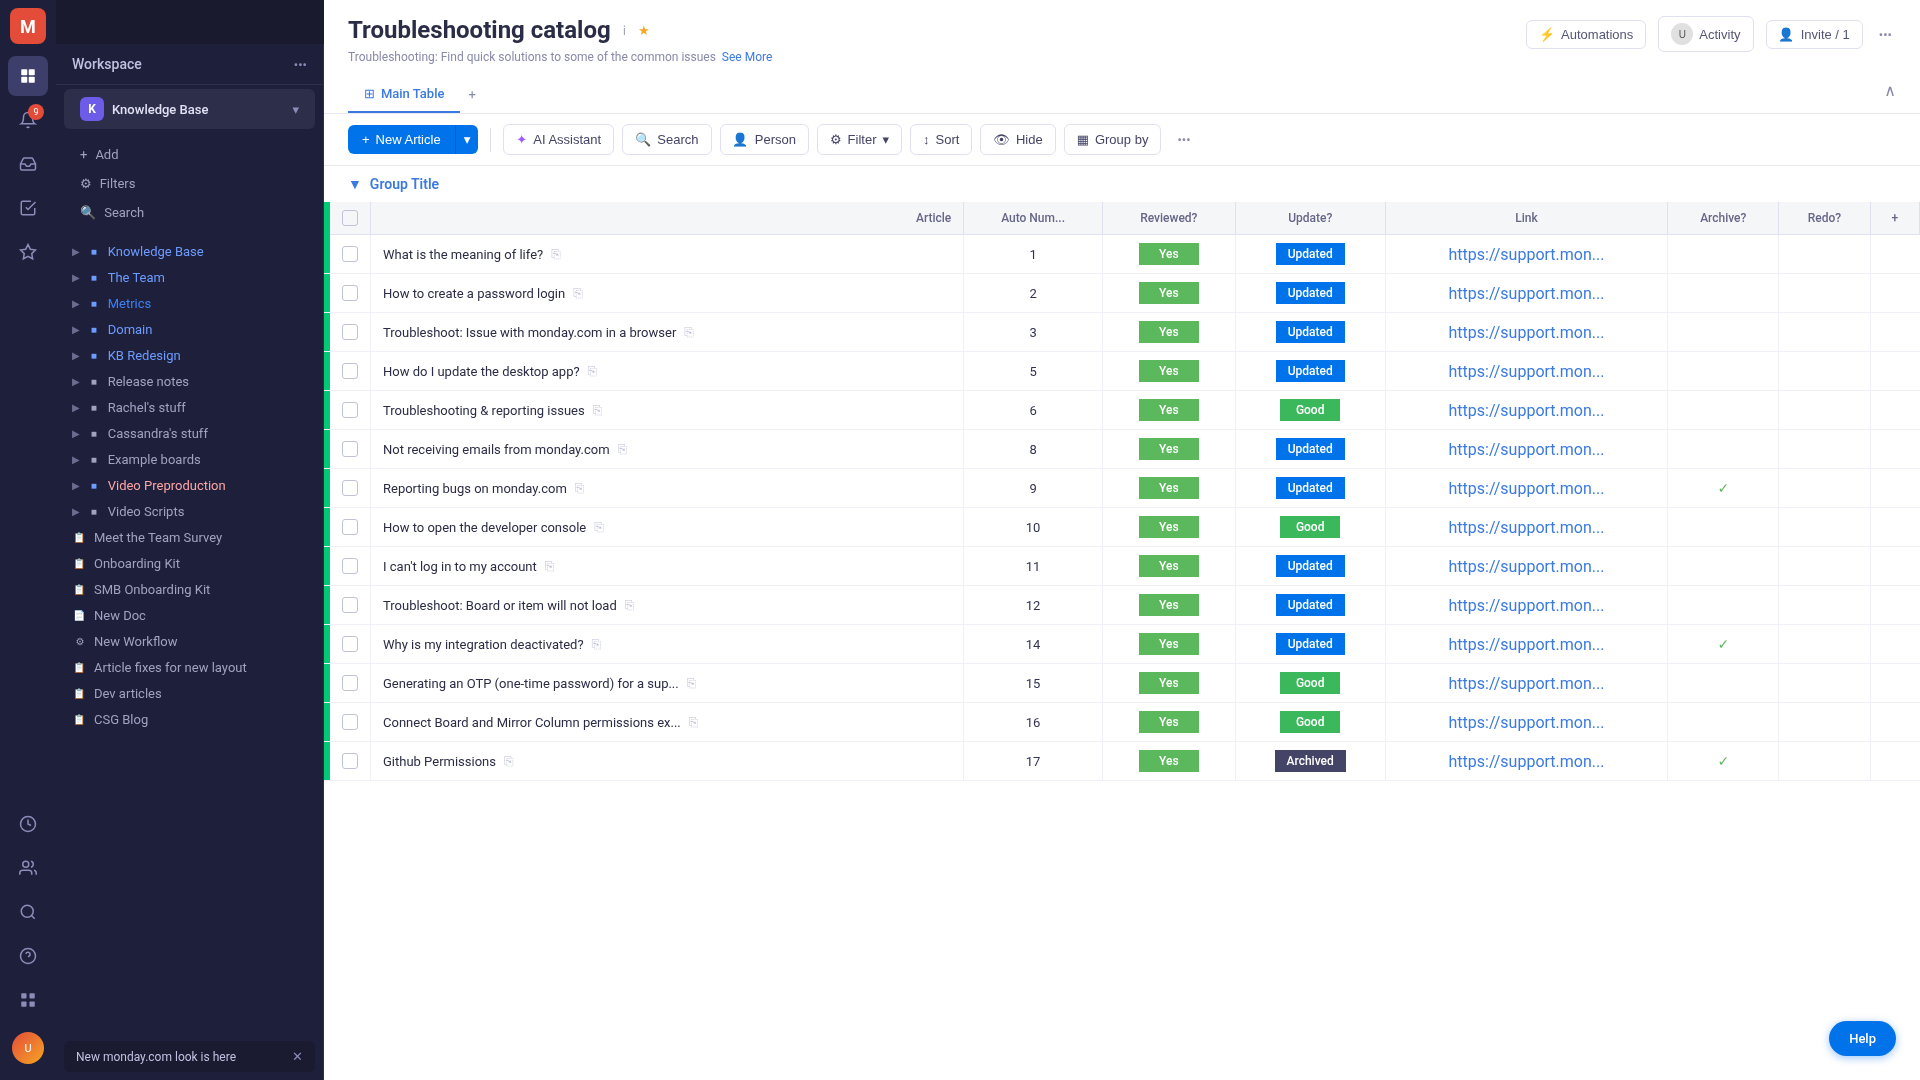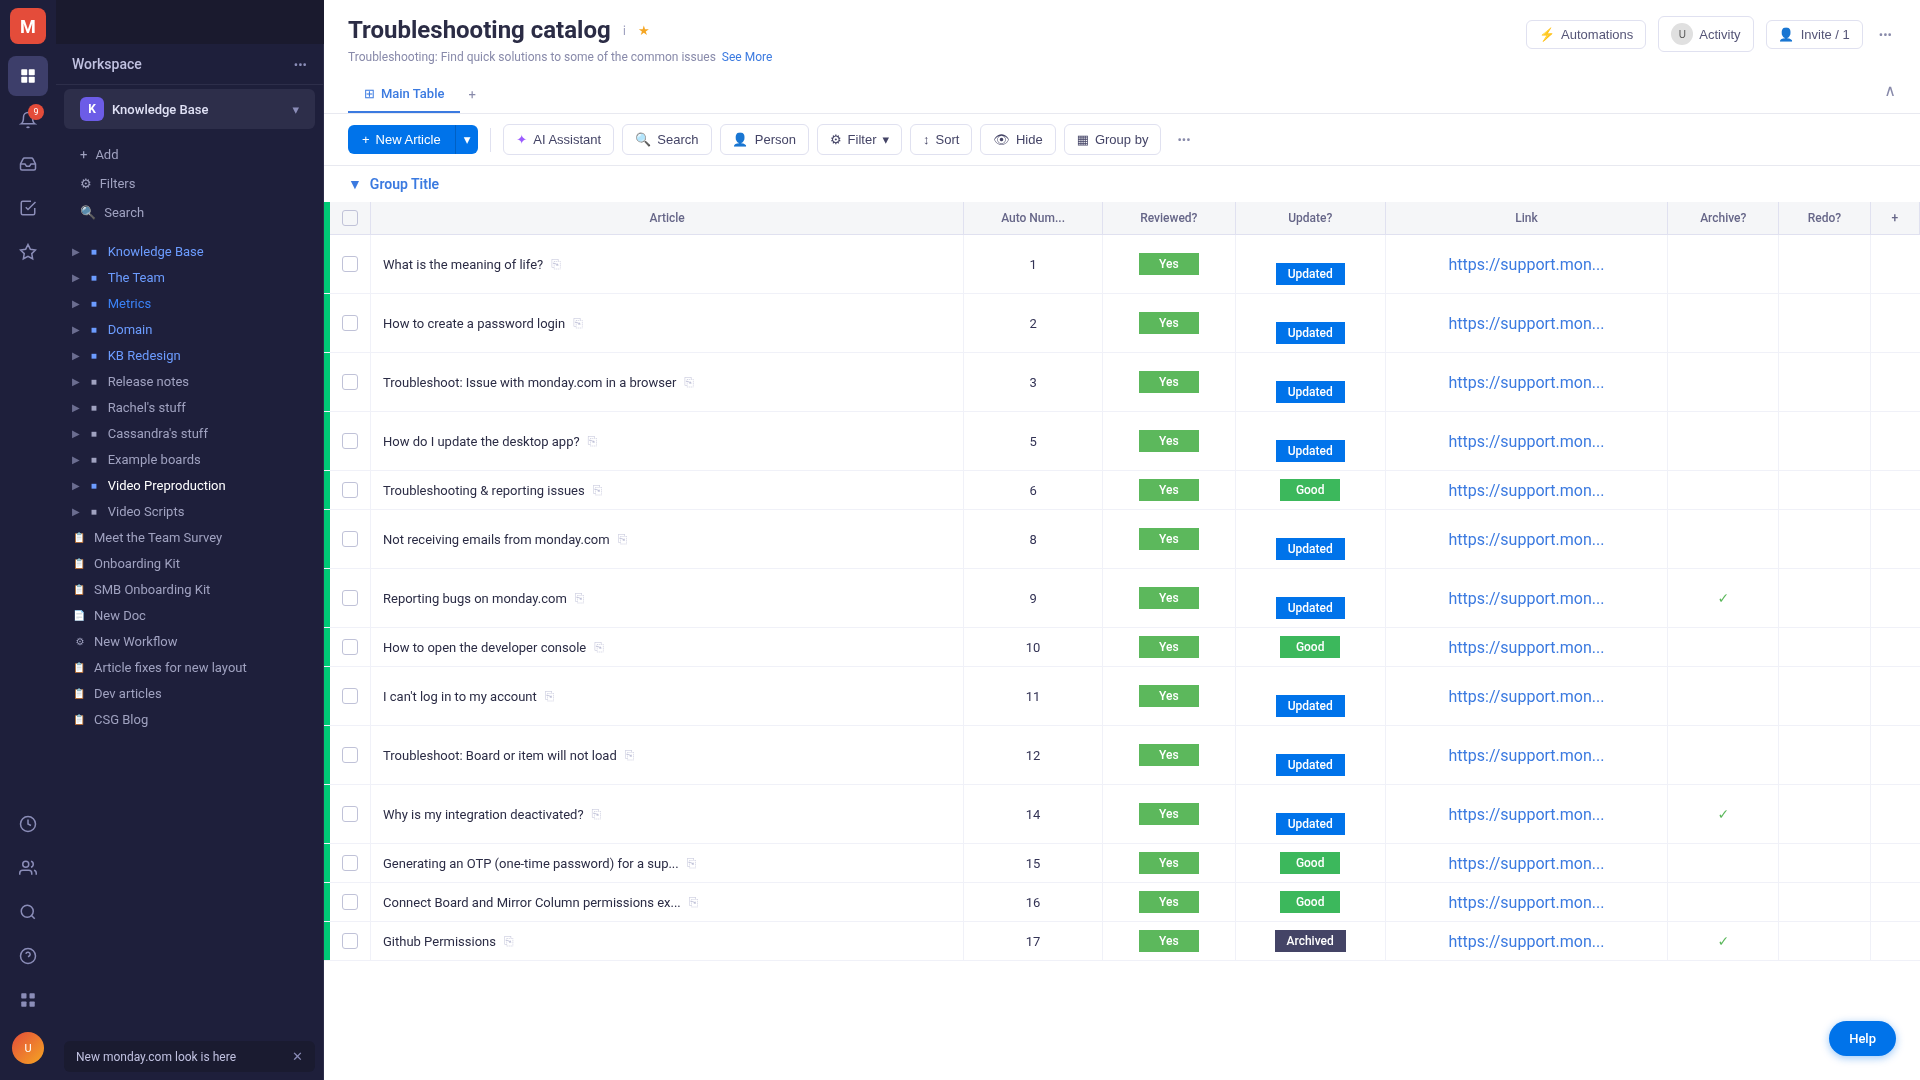--- a/index.html
+++ b/index.html
@@ -78,30 +78,30 @@
     
     .group-header { display: flex; align-items: center; gap: 8px; padding: 10px 24px; background: white; sticky: top; }
     .group-collapse-btn { color: #3b7ae0; cursor: pointer; font-size: 14px; }
     .group-title { color: #3b7ae0; font-size: 14px; font-weight: 600; }
 
     
     .table-container { overflow-x: auto; }
     table { width: 100%; border-collapse: collapse; background: white; }
     thead th { background: #f5f6f8; border-bottom: 1px solid #e0e1f0; border-right: 1px solid #e0e1f0; padding: 8px 12px; font-size: 12px; font-weight: 500; color: #666688; text-align: center; white-space: nowrap; position: sticky; top: 0; z-index: 2; }
     thead th:first-child { width: 32px; }
-    thead th.article-col { text-align: center; min-width: 380px; }
+    thead th.article-col { text-align: right; min-width: 380px; }
     tbody tr { border-bottom: 1px solid #f0f1f8; }
     tbody td { padding: 8px 12px; border-right: 1px solid #f0f1f8; font-size: 13px; color: #333355; text-align: center; white-space: nowrap; }
     .checkbox { width: 16px; height: 16px; border: 1.5px solid #c0c2d8; border-radius: 3px; cursor: pointer; flex-shrink: 0; }
     .row-checkbox-cell { width: 32px; }
     .article-name { color: #2b2c45; font-size: 13px; }
     .copy-icon { color: #c0c2d8; cursor: pointer; font-size: 12px; }
     .status-badge { padding: 4px 12px; border-radius: 0; font-size: 12px; font-weight: 500; color: white; display: inline-block; min-width: 60px; text-align: center; }
     .status-yes { background: #5cb85c; }
-    .status-updated { background: #0073ea; margin-top: 20px; }
+    .status-updated { background: #0073ea; }
     .status-good { background: #3cb85c; }
     .status-archived { background: #444466; }
     .link-cell { color: #3b7ae0; font-size: 16px; text-decoration: none; }
     .check-icon { color: #5cb85c; font-size: 14px; }
     .article-td { display: flex; align-items: center; }
 
     .collapse-btn { color: #888aaa; cursor: pointer; font-size: 16px; }
   </style>
 </head>
 <body>
@@ -258,21 +258,21 @@
         <span class="nav-item-label">Cassandra's stuff</span>
       </div>
       <div class="nav-item">
         <span class="nav-arrow">▶</span>
         <span class="nav-icon">■</span>
         <span class="nav-item-label">Example boards</span>
       </div>
       <div class="nav-item">
         <span class="nav-arrow">▶</span>
         <span class="nav-icon" style="color:#6c9cff;">■</span>
-        <span class="nav-item-label" style="color:#ffffff;">Video Preproduction</span>
+        <span class="nav-item-label" style="color:#fca5a5;">Video Preproduction</span>
       </div>
       <div class="nav-item">
         <span class="nav-arrow">▶</span>
         <span class="nav-icon">■</span>
         <span class="nav-item-label">Video Scripts</span>
       </div>
       <div class="nav-item">
         <span class="nav-icon">📋</span>
         <span class="nav-item-label">Meet the Team Survey</span>
       </div>

